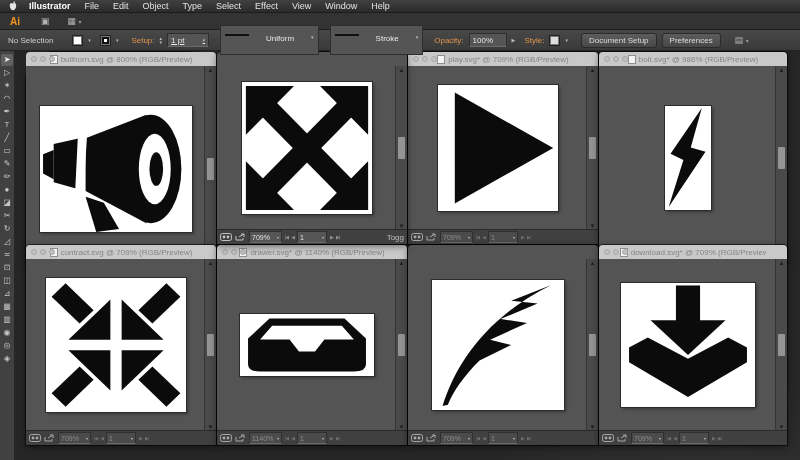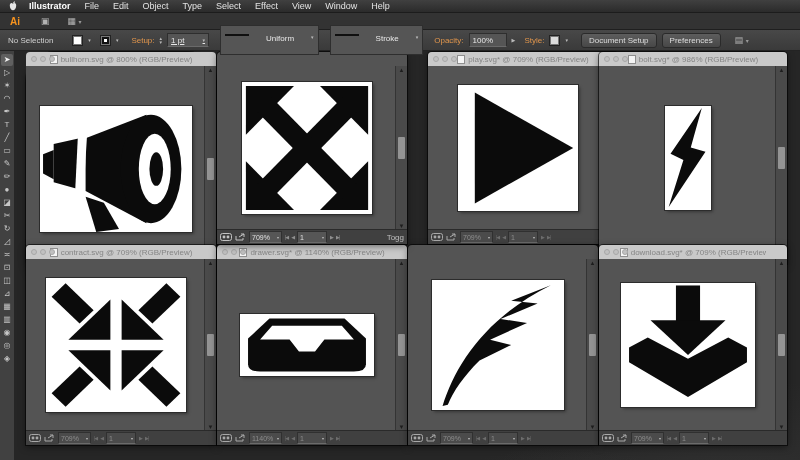--- a/index.html
+++ b/index.html
@@ -281,21 +281,21 @@
       <span class="sb-field abf">
           <span>1</span>
           <span class="dd">▾</span>
         </span>
       <span class="sb-nav">▶</span>
       <span class="sb-nav">▶|</span>
       <span class="sb-trail">Togg</span>
     </div>
   </div>
 
-  <div class="win inactive" style="left:428px;top:52px;width:190px;height:192px;">
+  <div class="win inactive" style="left:408px;top:52px;width:190px;height:192px;">
     <div class="titlebar">
       <span class="lights">
           <i class="light red"></i>
           <i class="light yellow"></i>
           <i class="light green"></i>
         </span>
       <span class="title">
           <i class="docicon"></i>
           <span>play.svg* @ 709% (RGB/Preview)</span>
         </span>

